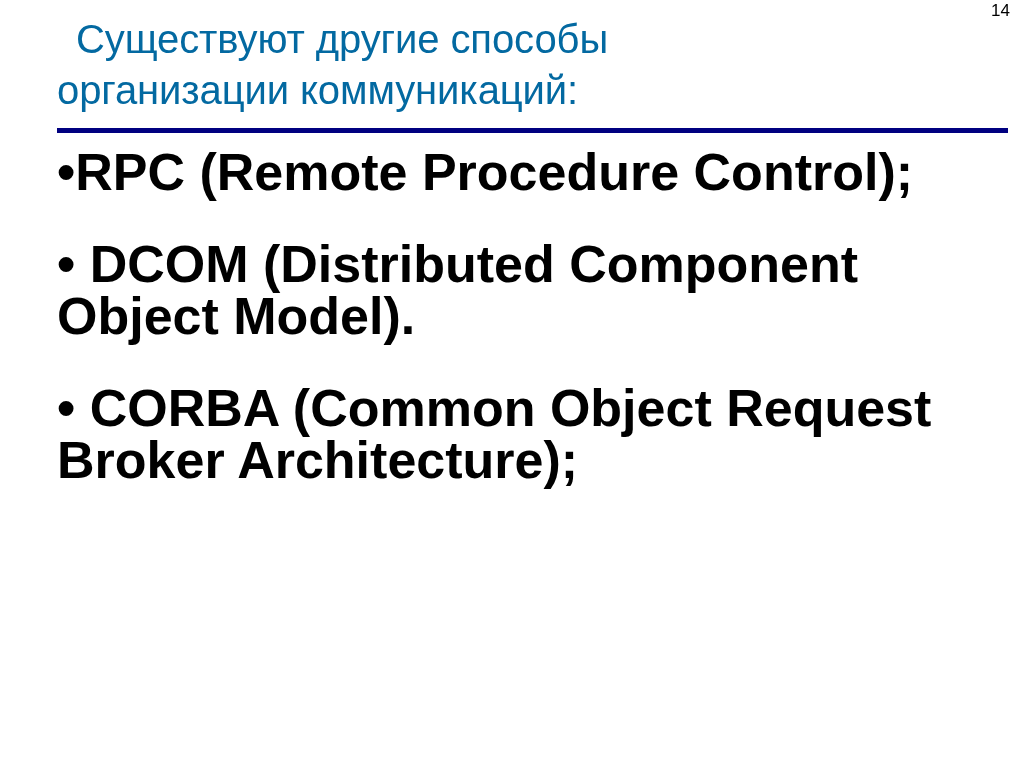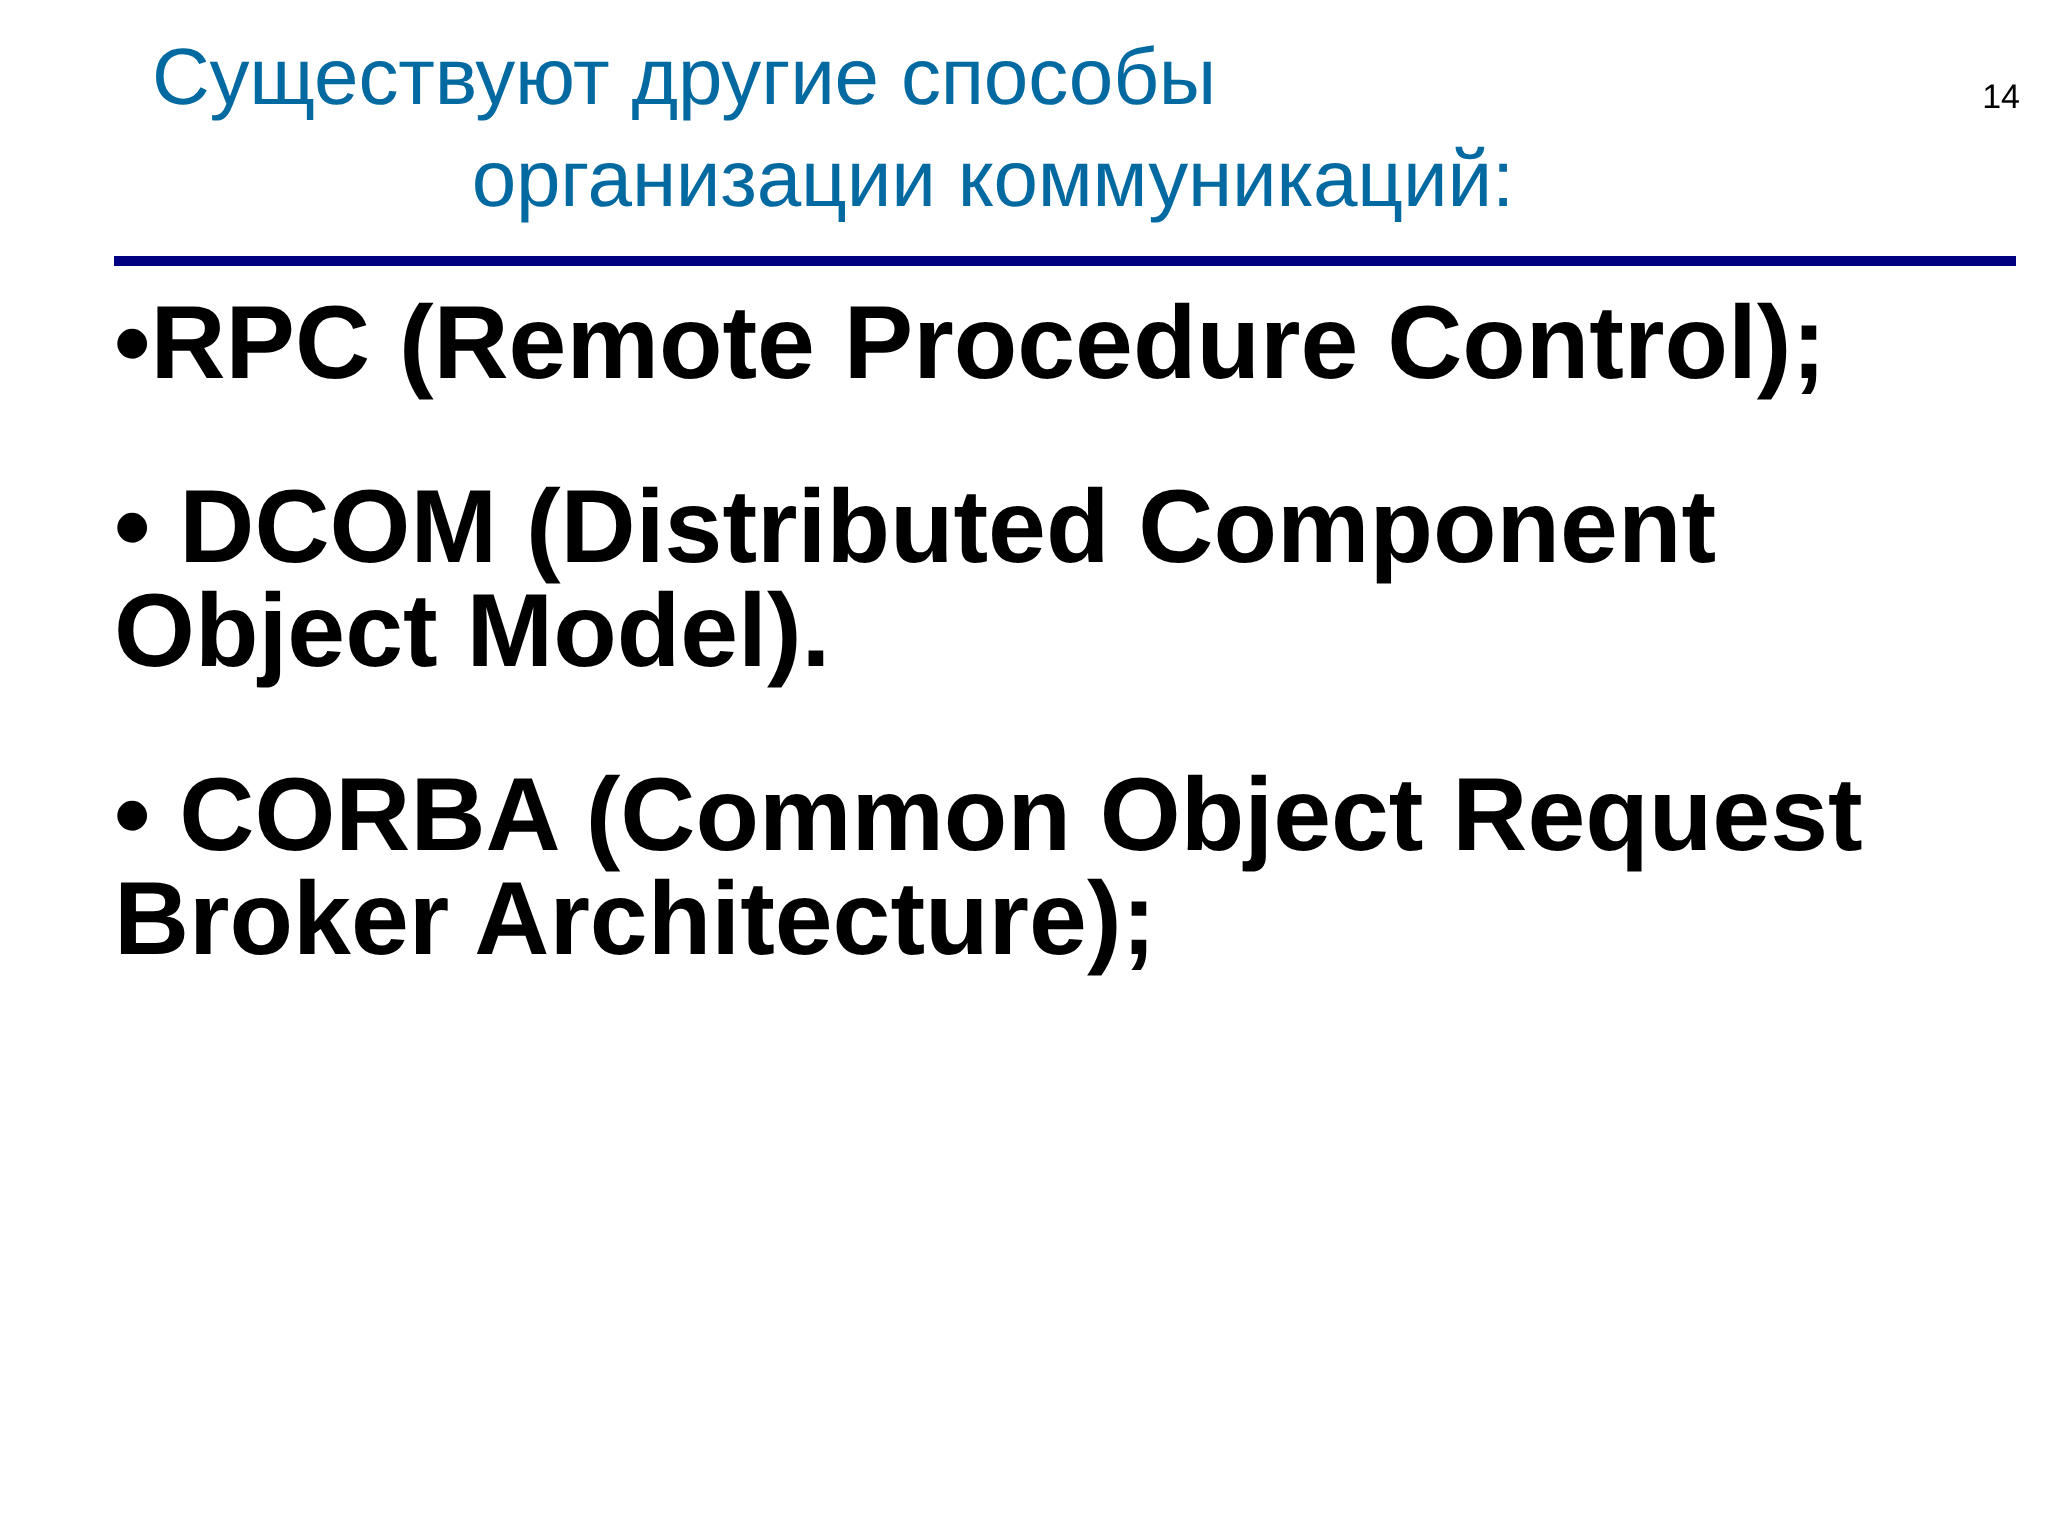--- a/index.html
+++ b/index.html
@@ -19,41 +19,39 @@
   }
   .page-number {
     position: absolute;
     top: 2px;
     right: 14px;
     font-family: "Liberation Sans", sans-serif;
     font-size: 17px;
     font-weight: 400;
     color: #000000;
     line-height: 1.1;
-    margin-top: 38px;
   }
   .title-block {
     position: absolute;
     left: 57px;
     top: 14px;
     width: 700px;
     font-family: "Liberation Sans", sans-serif;
     font-size: 40px;
     font-weight: normal;
     color: #0369a1;
     line-height: 1.28;
     letter-spacing: -0.1px;
   }
   .title-line-1 {
     display: block;
     text-indent: 19px;
   }
   .title-line-2 {
     display: block;
-    text-align: right;
   }
   .title-rule {
     position: absolute;
     left: 57px;
     top: 128px;
     width: 951px;
     height: 5px;
     background: #000080;
   }
   .body-block {

